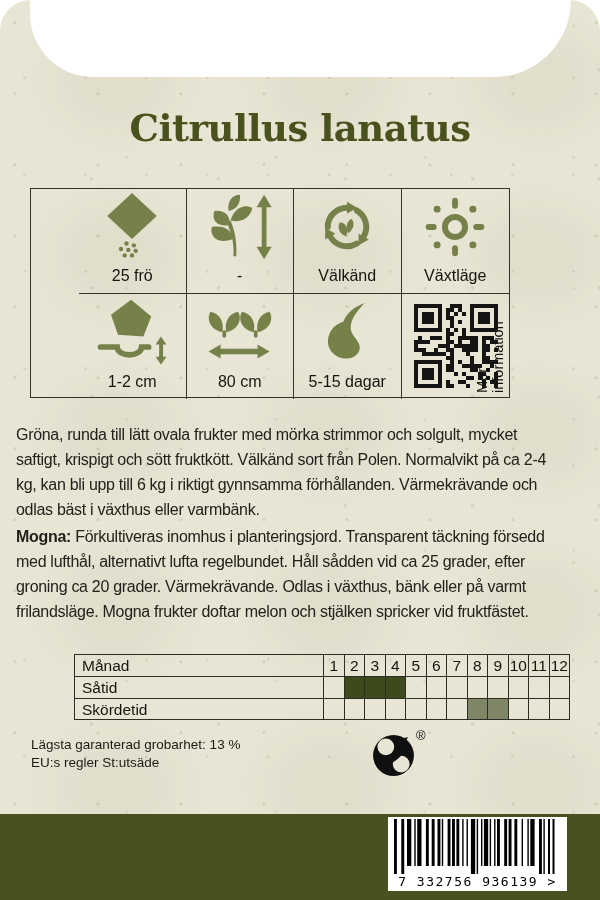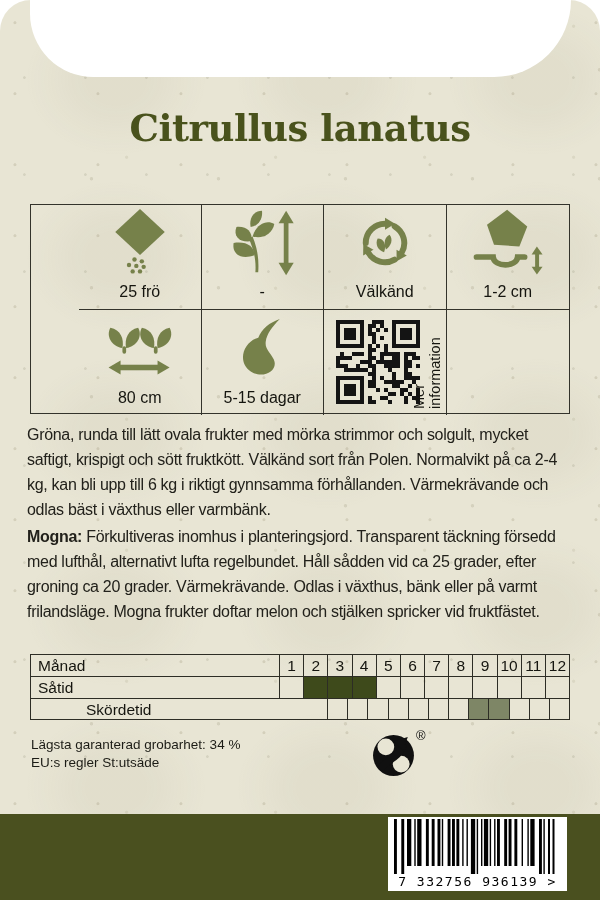--- a/index.html
+++ b/index.html
@@ -21,43 +21,43 @@
   
   .notch{position:absolute;left:30px;top:0;width:541px;height:77px;background:#ffffff;
          border-radius:0 0 85px 70px;}
   
   .title{position:absolute;left:0;top:106px;width:600px;text-align:center;
          font-family:"DejaVu Serif", serif;font-weight:bold;font-size:37px;
          color:#49521c;letter-spacing:-0.5px;}
   .cultivar{position:absolute;left:0;top:153px;width:600px;text-align:center;
          font-family:"DejaVu Serif", serif;font-weight:bold;font-size:20px;color:#333a16;}
   
-  .grid{position:absolute;left:30px;top:204px;width:540px;height:210px;
+  .grid{position:absolute;left:30px;top:188px;width:480px;height:210px;
         display:grid;grid-template-columns:repeat(4,1fr);grid-template-rows:repeat(2,105px);
         border:1px solid #33332b;box-sizing:border-box;padding-left:48px;}
   .gcell{position:relative;box-sizing:border-box;display:flex;flex-direction:column;
          align-items:center;justify-content:flex-end;}
   .gcell:not(:nth-child(4n)){border-right:1px solid #33332b;}
   .gcell:nth-child(-n+4){border-bottom:1px solid #33332b;}
   .icon-wrap{position:absolute;top:0;left:0;right:0;bottom:28px;display:flex;
          align-items:center;justify-content:center;}
   .glabel{font-size:16px;color:#15150f;margin-bottom:8px;line-height:18px;}
   .qr-label{position:absolute;right:3px;top:4px;bottom:6px;display:flex;align-items:center;
          writing-mode:vertical-rl;transform:rotate(180deg);font-size:14.5px;color:#15150f;}
   
-  .para{position:absolute;left:27px;width:549px;font-size:16px;line-height:25px;
+  .para{position:absolute;left:16px;width:549px;font-size:16px;line-height:25px;
         letter-spacing:-0.3px;color:#22211b;}
   .para b{letter-spacing:-0.3px;}
   #para-desc{top:422px;}
   #para-odling{top:524px;}
   
   .sowtable{position:absolute;left:30px;top:654px;width:540px;font-size:15.5px;color:#15150f;}
   .trow{display:flex;height:22px;box-sizing:border-box;border-left:1px solid #2d2d25;
-        border-top:1px solid #2d2d25;}
-  .trow:last-child{border-bottom:1px solid #2d2d25;padding-left:48px;}
+        border-top:1px solid #2d2d25;margin-left:44px;}
+  .trow:last-child{border-bottom:1px solid #2d2d25;}
   .tlabel{flex:0 0 249px;box-sizing:border-box;padding-left:7px;line-height:21px;
         border-right:1px solid #2d2d25;}
   .mcell{flex:1;box-sizing:border-box;border-right:1px solid #2d2d25;text-align:center;
         line-height:21px;}
   
   .legal{position:absolute;left:31px;top:736px;font-size:13.5px;line-height:17.5px;color:#1c1c16;}
   .greendot{position:absolute;left:371px;top:733px;}
   .regmark{position:absolute;left:416px;top:728px;font-size:13px;color:#111;}
   
   .footband{position:absolute;left:0;top:814px;width:600px;height:86px;background:#4a501f;}
@@ -125,20 +125,38 @@
             <polygon points="0,-6.5 11,0 0,6.5" transform="translate(17.8,46.5) rotate(240)"></polygon>
             <polygon points="0,-6.5 11,0 0,6.5" transform="translate(36,15) rotate(0)"></polygon>
             <path d="M35,46 C28,44 25,37 28,31 C35,31 38,38 35,46 Z"></path>
             <path d="M37,43 C43,39 45,32 41,27 C36,29 34,36 37,43 Z"></path>
           </g>
         </svg>
       </div>
       <div class="glabel">Välkänd</div>
     </div>
 
+    <div class="gcell">
+      <div class="icon-wrap">
+        <svg width="66" height="66" viewBox="0 0 72 72">
+          <circle cx="36" cy="36" r="11" fill="none" stroke="#76814a" stroke-width="6.5"></circle>
+          <g fill="#76814a">
+            <rect x="32.8" y="4" width="6.4" height="12" rx="3.2"></rect>
+            <rect x="32.8" y="56" width="6.4" height="12" rx="3.2"></rect>
+            <rect x="4" y="32.8" width="12" height="6.4" rx="3.2"></rect>
+            <rect x="56" y="32.8" width="12" height="6.4" rx="3.2"></rect>
+            <circle cx="16.5" cy="16.5" r="3.8"></circle>
+              <circle cx="55.5" cy="16.5" r="3.8"></circle>
+            <circle cx="16.5" cy="55.5" r="3.8"></circle>
+              <circle cx="55.5" cy="55.5" r="3.8"></circle>
+          </g>
+        </svg>
+      </div>
+      <div class="glabel">Växtläge</div>
+    </div>
 
     <div class="gcell">
       <div class="icon-wrap">
         <svg width="76" height="70" viewBox="0 0 86 80">
           <polygon points="42,2 65,21 56,44 27,42 19,19" fill="#76814a"></polygon>
           <path d="M7,56 L26,56 C27,68 53,68 54,56 L62,56" fill="none" stroke="#76814a" stroke-width="6.5" stroke-linecap="round"></path>
           <g fill="#76814a">
             <rect x="74" y="52" width="4.5" height="16"></rect>
             <polygon points="76,44 70,53 82.5,53"></polygon>
             <polygon points="76,76 70,67 82.5,67"></polygon>
@@ -364,21 +382,21 @@
         <div class="mcell"></div>
         <div class="mcell" style="background: rgb(126, 134, 102);"></div>
         <div class="mcell" style="background: rgb(126, 134, 102);"></div>
         <div class="mcell"></div>
         <div class="mcell"></div>
         <div class="mcell"></div>
       </div>
   </div>
 
   <div class="legal">
-    <div>Lägsta garanterad grobarhet: 34 %</div>
+    <div>Lägsta garanterad grobarhet: 13 %</div>
     <div>EU:s regler St:utsäde</div>
   </div>
 
   <div class="greendot">
     <svg width="45" height="45" viewBox="0 0 44 44">
       <circle cx="22" cy="22" r="20" fill="#101010"></circle>
       <circle cx="14.5" cy="13.5" r="8.2" fill="#e8e5d4"></circle>
       <circle cx="29.5" cy="30.5" r="8.2" fill="#e8e5d4"></circle>
       <path d="M11,33 C16,26 27,24 31,13" fill="none" stroke="#101010" stroke-width="7" stroke-linecap="round"></path>
       <polygon points="36,4 22,8 31,17" fill="#101010"></polygon>

